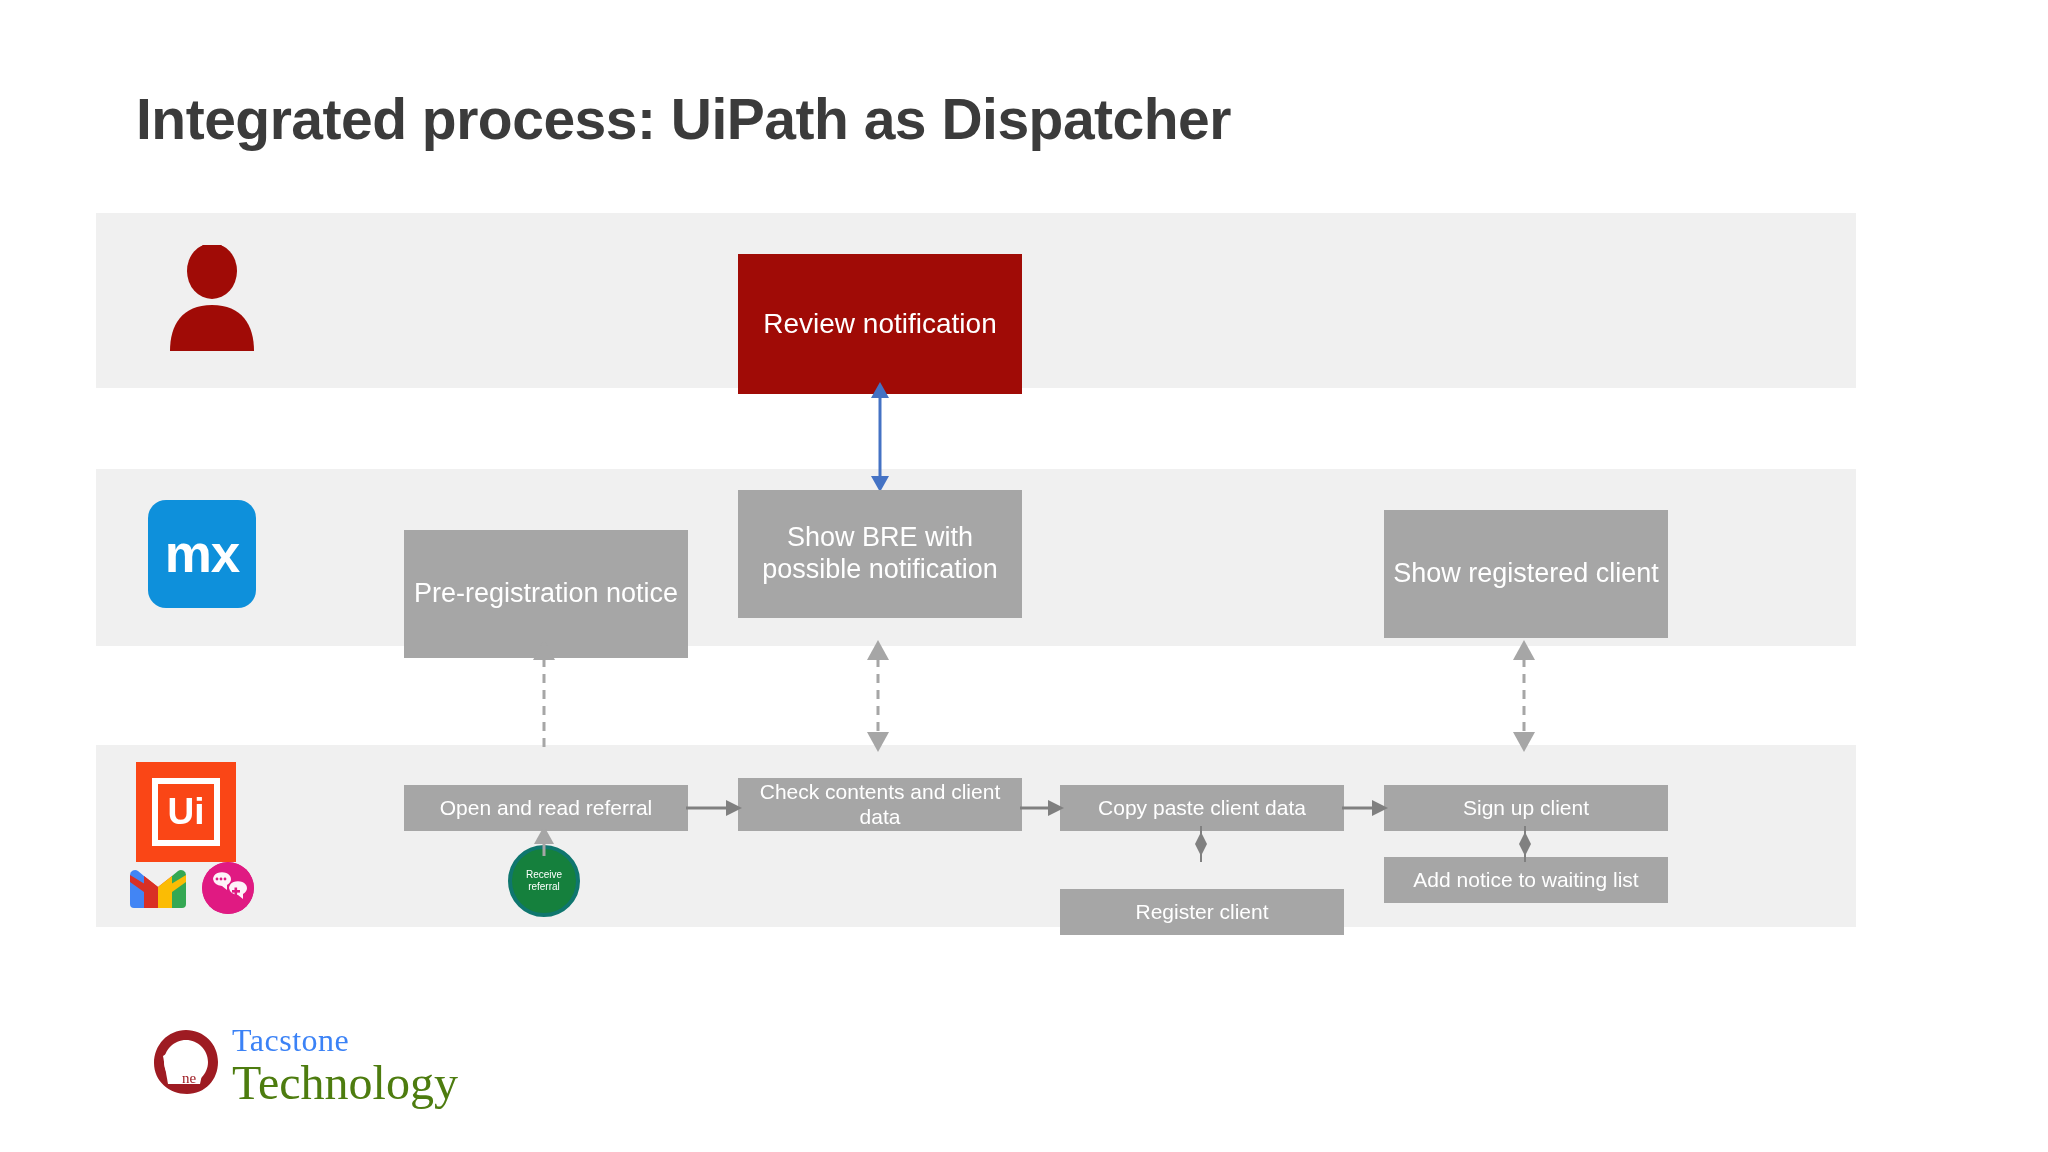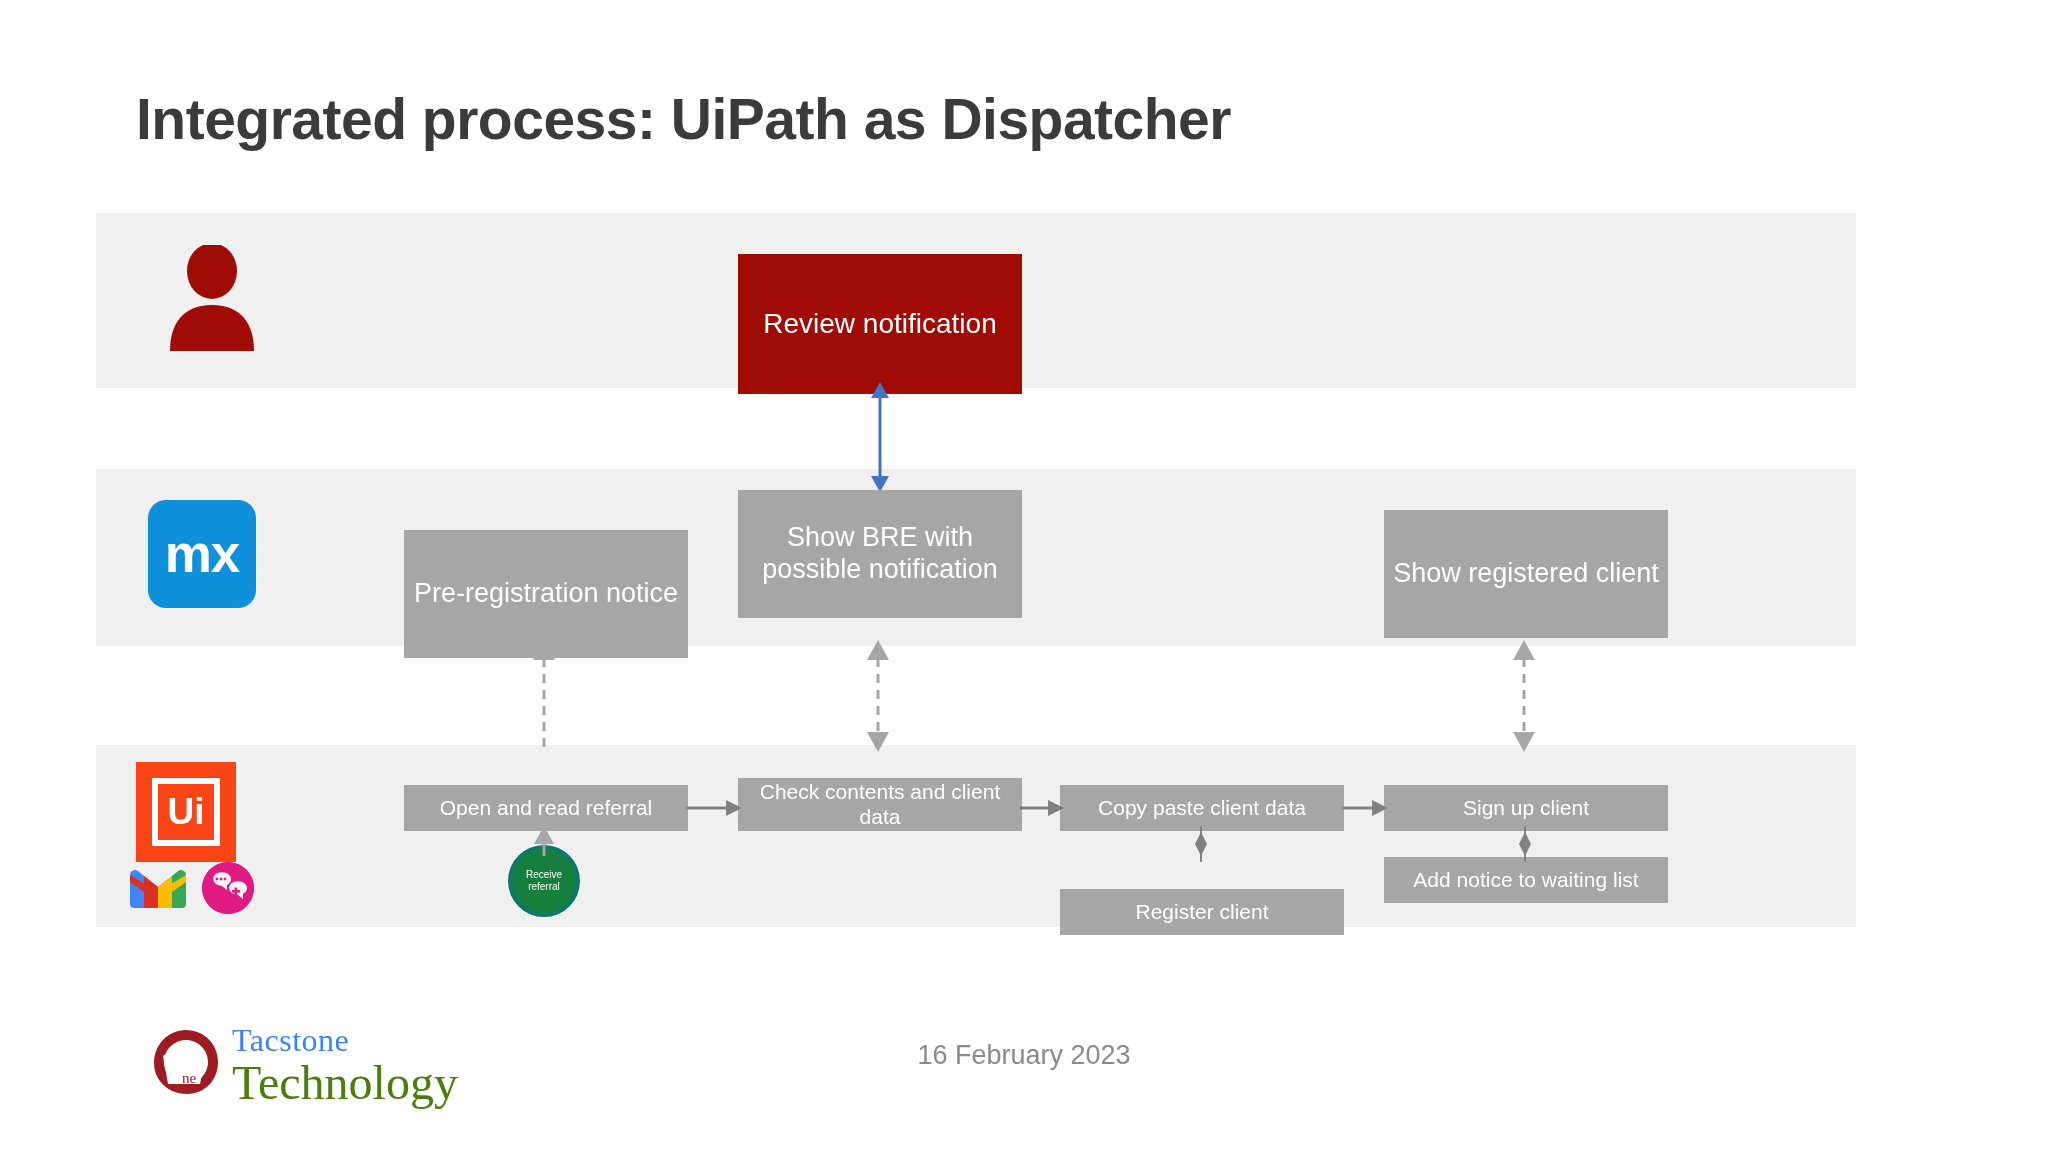--- a/index.html
+++ b/index.html
@@ -332,15 +332,14 @@
                M36 14 C24 14 14 24 14 36 C14 48 24 58 36 58 C48 58 58 48 58 36 C58 24 48 14 36 14 Z" fill="#9e1b22"></path>
       <path d="M13 30 L34 16 L56 30 L50 58 L18 58 Z" fill="#ffffff"></path>
       <text x="32" y="57" font-family="Liberation Serif, serif" font-size="15" fill="#9e1b22">ne</text>
     </svg>
     <div class="wordmark">
       <div class="w-top">Tacstone</div>
       <div class="w-bot">Technology</div>
     </div>
   </div>
 
-  <div id="footer-date">16 February 2023</div>
 
 </div>
 
 </body></html>

